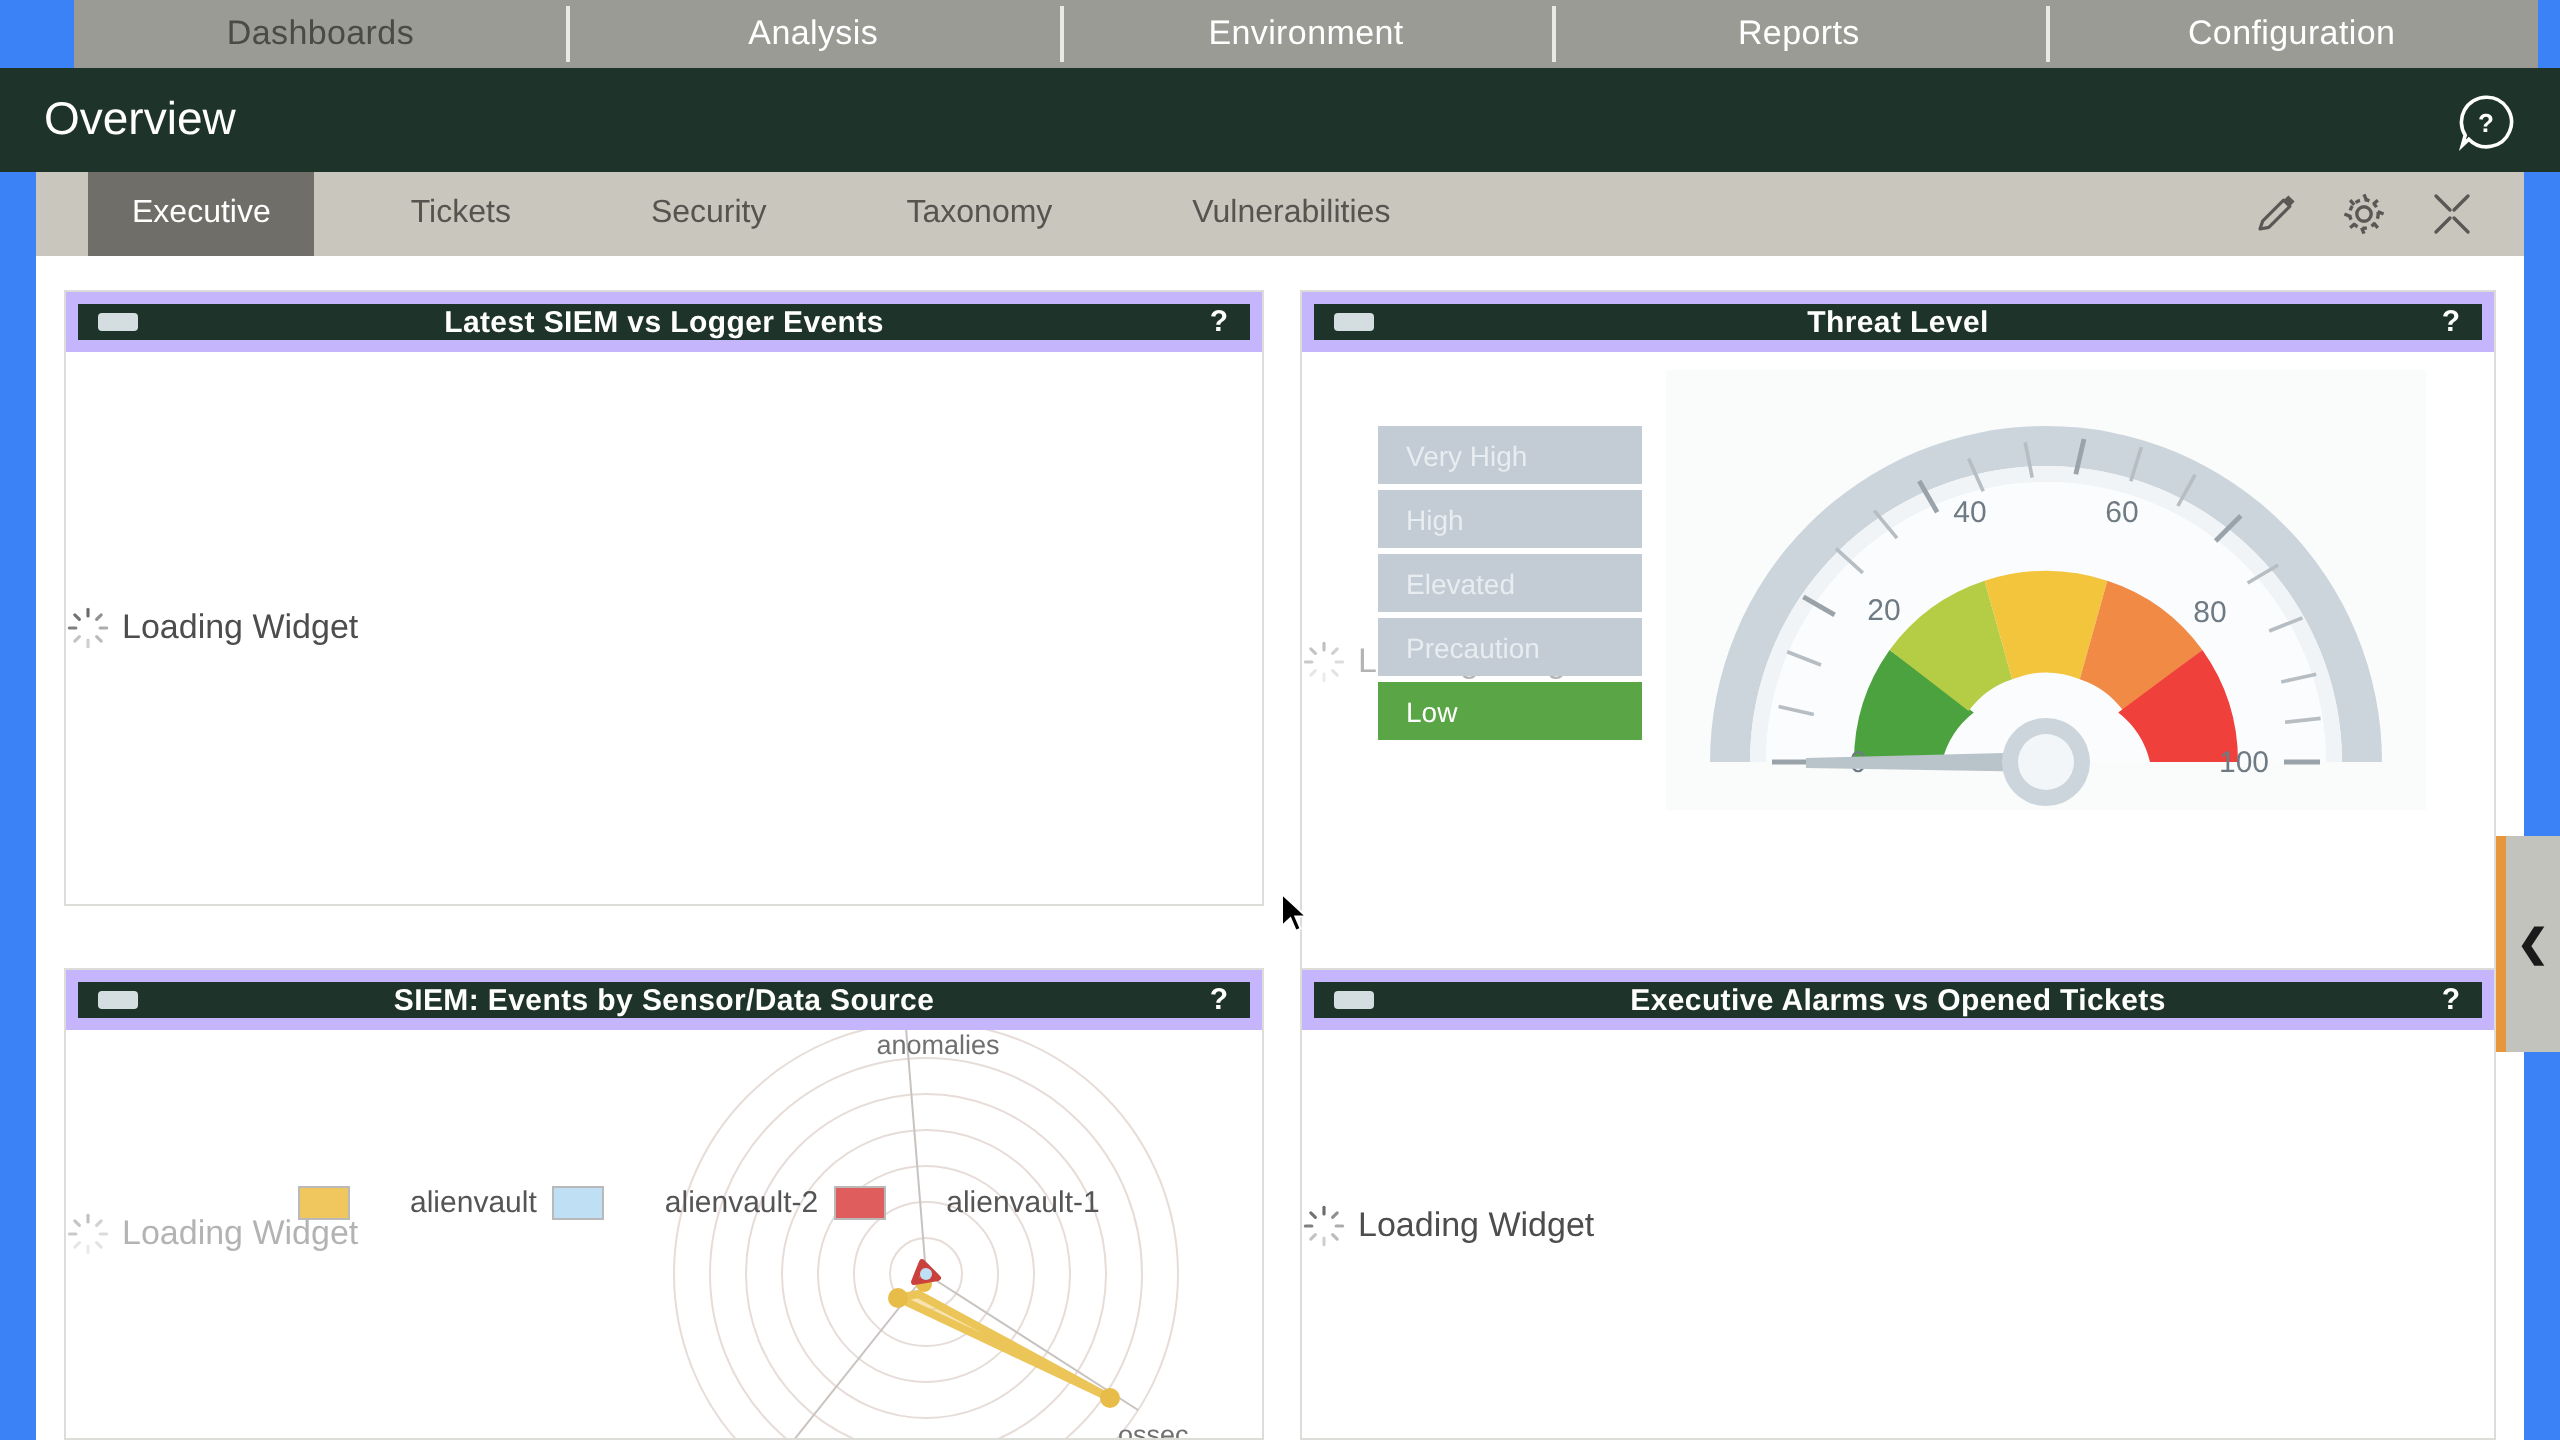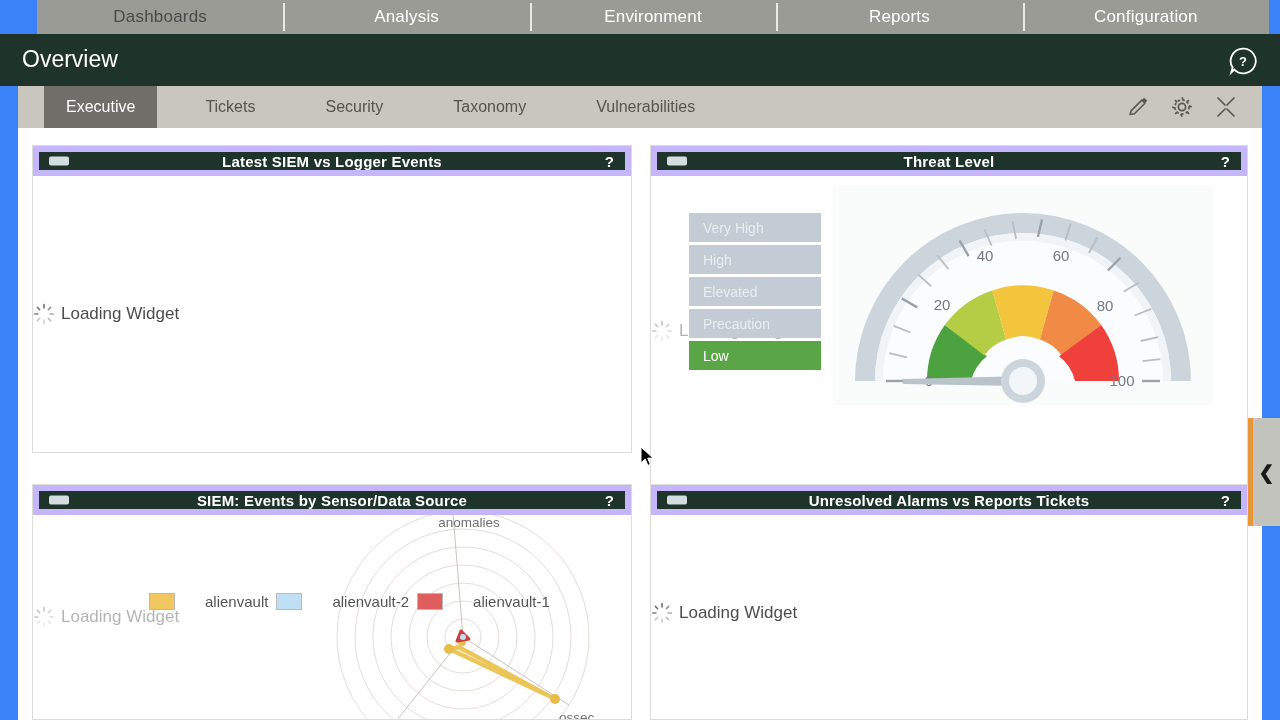--- a/index.html
+++ b/index.html
@@ -381,21 +381,21 @@
           </svg>
           <div class="loading-text">Loading Widget</div>
         </div>
 
       </div>
     </section>
 
     <section class="widget w-br">
       <div class="w-head">
         <span class="w-min"></span>
-        <span class="w-title">Unresolved Alarms vs Reports Tickets</span>
+        <span class="w-title">Executive Alarms vs Opened Tickets</span>
         <span class="w-help">?</span>
       </div>
       <div class="w-body">
         <div class="loading" style="top:48%;">
           <svg class="spinner" viewBox="0 0 24 24">
             <g stroke="#6b6b6b" stroke-width="1.7" stroke-linecap="round">
               <path d="M12 1.8 V5.4"></path>
                 <path d="M12 18.6 V22.2" opacity=".32"></path>
               <path d="M22.2 12 H18.6" opacity=".55"></path>
                 <path d="M1.8 12 H5.4" opacity=".85"></path>

